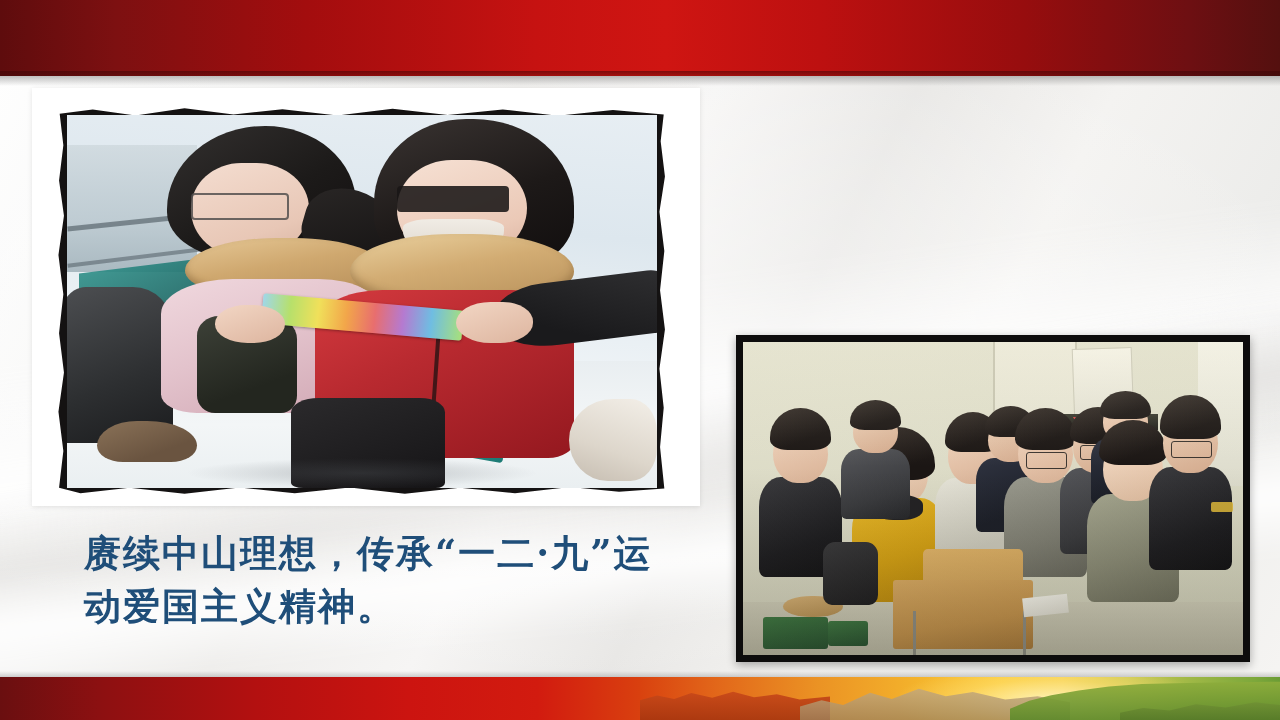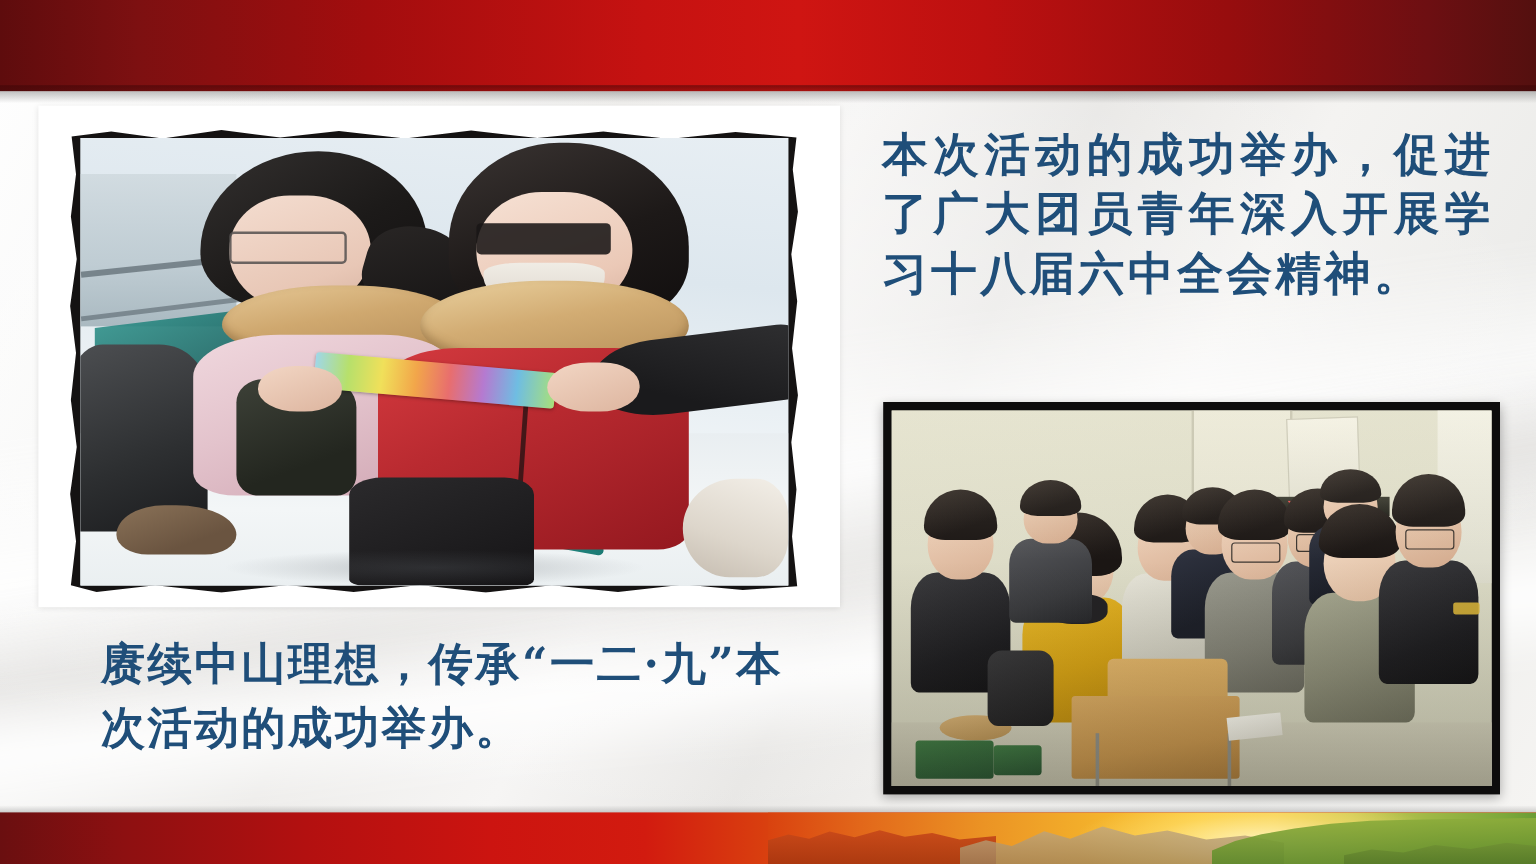--- a/index.html
+++ b/index.html
@@ -618,21 +618,20 @@
       <div class="lp lp-pB-legs"></div>
       <div class="lp lp-arm"></div>
       <div class="lp lp-leaflet"></div>
       <div class="lp lp-hand-l"></div>
       <div class="lp lp-hand-r"></div>
       <div class="lp lp-white-fur-r"></div>
       <div class="lp lp-shadow"></div>
     </div>
   </div>
 
-  <div class="text-right-block">本次活动的成功举办，促进了广大团员青年深入开展学习十八届六中全会精神。</div>
 
   <div class="photo-right">
     <div class="photo-right-inner">
       <div class="rp rp-wall"></div>
       <div class="rp rp-door"></div>
       <div class="rp rp-door-knob"></div>
       <div class="rp rp-win-r"></div>
       <div class="rp rp-board"></div>
       <div class="rp rp-cab"></div>
       <div class="rp rp-cab-split"></div>
@@ -712,21 +711,21 @@
       <div class="rp rp-bag"></div>
       <div class="rp rp-desk2"></div>
       <div class="rp rp-desk"></div>
       <div class="rp rp-chairleg-a"></div>
       <div class="rp rp-chairleg-b"></div>
       <div class="rp rp-paper"></div>
       <div class="rp rp-grade"></div>
     </div>
   </div>
 
-  <div class="text-caption">赓续中山理想，传承“一二·九”本次活动的成功举办。</div>
+  <div class="text-caption">赓续中山理想，传承“一二·九”运动爱国主义精神。</div>
 
   <div class="banner-bottom-shadow"></div>
   <div class="banner-bottom">
     <div class="sunset"></div>
     <div class="sunset-glow"></div>
     <div class="ridge ridge-1"></div>
     <div class="ridge ridge-2"></div>
     <div class="ridge ridge-3"></div>
     <div class="ridge ridge-4"></div>
   </div>

